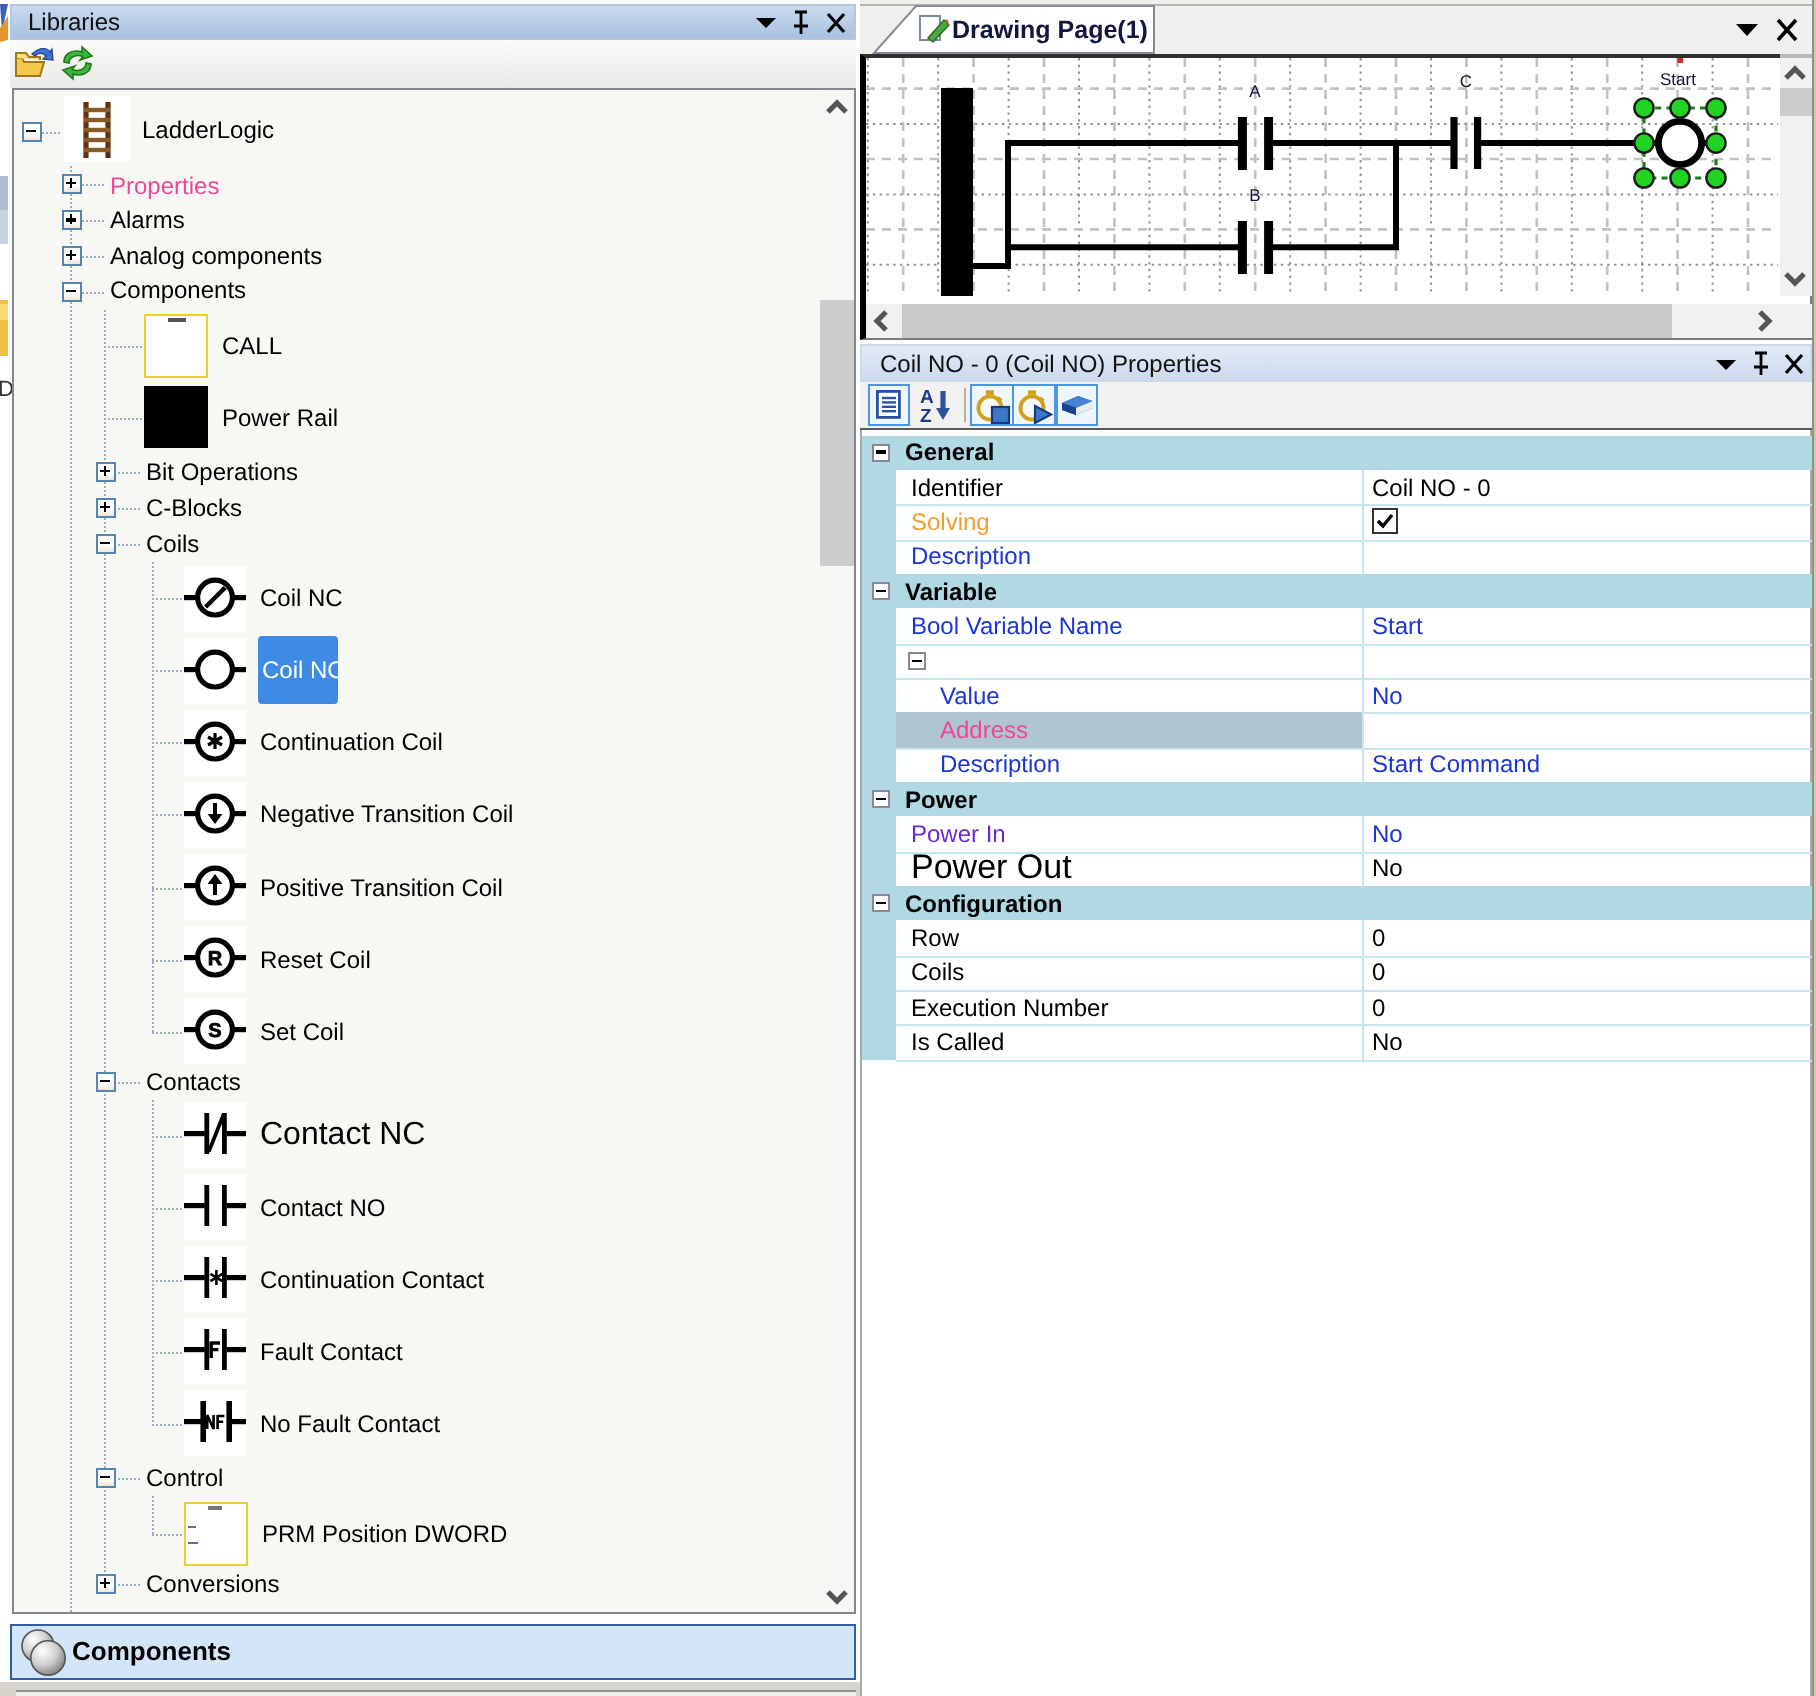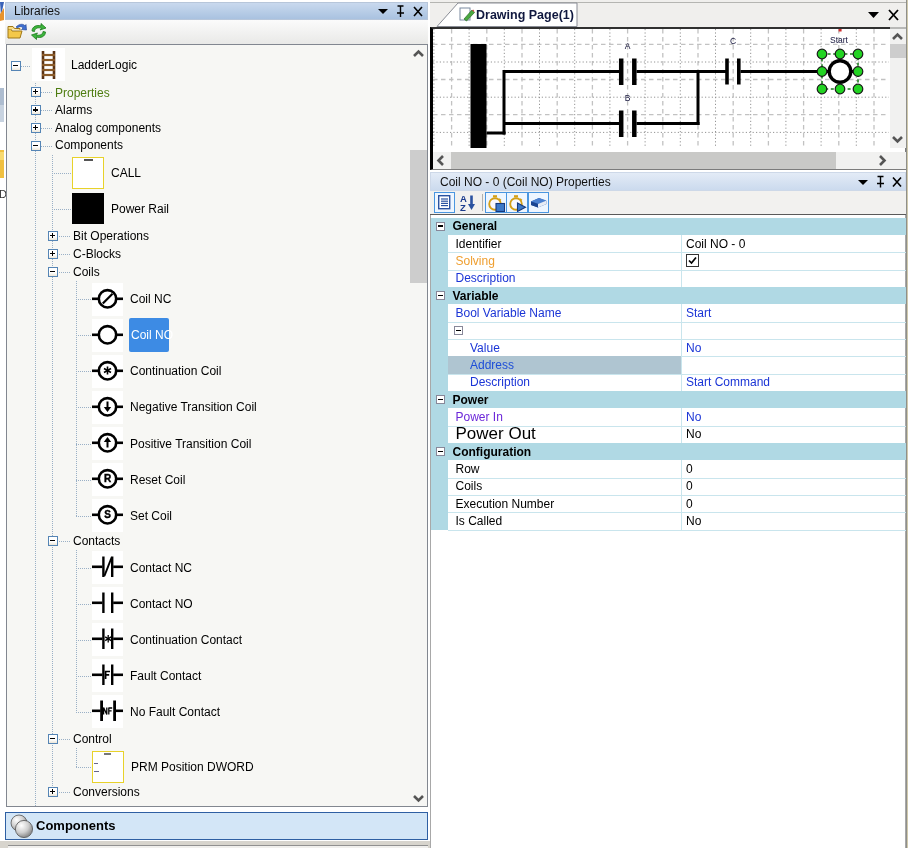--- a/index.html
+++ b/index.html
@@ -116,39 +116,39 @@
     </g>
     <g stroke="#8a5a28" stroke-width="2.2">
       <line x1="10" y1="7" x2="23" y2="7"></line>
       <line x1="10" y1="12" x2="23" y2="12"></line>
       <line x1="10" y1="17" x2="23" y2="17"></line>
       <line x1="10" y1="22" x2="23" y2="22"></line>
       <line x1="10" y1="27" x2="23" y2="27"></line>
     </g>
   </svg>
 <div style="position:absolute;left:71px;top:57px;height:16px;font-size:12px;line-height:16px;color:#000;white-space:nowrap;">LadderLogic</div>
-<div style="position:absolute;left:55px;top:84.5px;height:16px;font-size:12px;line-height:16px;color:#4d7c0f;white-space:nowrap;">Properties</div>
+<div style="position:absolute;left:55px;top:84.5px;height:16px;font-size:12px;line-height:16px;color:#ec4899;white-space:nowrap;">Properties</div>
 <div style="position:absolute;left:55px;top:102px;height:16px;font-size:12px;line-height:16px;color:#000;white-space:nowrap;">Alarms</div>
 <div style="position:absolute;left:55px;top:119.5px;height:16px;font-size:12px;line-height:16px;color:#000;white-space:nowrap;">Analog components</div>
 <div style="position:absolute;left:55px;top:137px;height:16px;font-size:12px;line-height:16px;color:#000;white-space:nowrap;">Components</div>
 <div style="position:absolute;left:111px;top:165px;height:16px;font-size:12px;line-height:16px;color:#000;white-space:nowrap;">CALL</div>
 <div style="position:absolute;left:111px;top:201px;height:16px;font-size:12px;line-height:16px;color:#000;white-space:nowrap;">Power Rail</div>
 <div style="position:absolute;left:73px;top:228px;height:16px;font-size:12px;line-height:16px;color:#000;white-space:nowrap;">Bit Operations</div>
 <div style="position:absolute;left:73px;top:246px;height:16px;font-size:12px;line-height:16px;color:#000;white-space:nowrap;">C-Blocks</div>
 <div style="position:absolute;left:73px;top:264px;height:16px;font-size:12px;line-height:16px;color:#000;white-space:nowrap;">Coils</div>
 <div style="position:absolute;left:130px;top:291px;height:16px;font-size:12px;line-height:16px;color:#000;white-space:nowrap;">Coil NC</div>
 <div style="position:absolute;left:129px;top:318px;width:40px;height:34px;background:#3d8be4;border-radius:2px;"></div>
 <div style="position:absolute;left:131px;top:327px;height:16px;font-size:12px;line-height:16px;color:#fff;white-space:nowrap;">Coil NO</div>
 <div style="position:absolute;left:130px;top:363px;height:16px;font-size:12px;line-height:16px;color:#000;white-space:nowrap;">Continuation Coil</div>
 <div style="position:absolute;left:130px;top:399px;height:16px;font-size:12px;line-height:16px;color:#000;white-space:nowrap;">Negative Transition Coil</div>
 <div style="position:absolute;left:130px;top:436px;height:16px;font-size:12px;line-height:16px;color:#000;white-space:nowrap;">Positive Transition Coil</div>
 <div style="position:absolute;left:130px;top:472px;height:16px;font-size:12px;line-height:16px;color:#000;white-space:nowrap;">Reset Coil</div>
 <div style="position:absolute;left:130px;top:508px;height:16px;font-size:12px;line-height:16px;color:#000;white-space:nowrap;">Set Coil</div>
 <div style="position:absolute;left:73px;top:533px;height:16px;font-size:12px;line-height:16px;color:#000;white-space:nowrap;">Contacts</div>
-<div style="position:absolute;left:130px;top:560px;height:16px;font-size:12px;line-height:16px;color:#000;white-space:nowrap;">Contact NC</div>
+<div style="position:absolute;left:130px;top:560px;height:16px;font-size:16px;line-height:16px;color:#000;white-space:nowrap;">Contact NC</div>
 <div style="position:absolute;left:130px;top:596px;height:16px;font-size:12px;line-height:16px;color:#000;white-space:nowrap;">Contact NO</div>
 <div style="position:absolute;left:130px;top:632px;height:16px;font-size:12px;line-height:16px;color:#000;white-space:nowrap;">Continuation Contact</div>
 <div style="position:absolute;left:130px;top:668px;height:16px;font-size:12px;line-height:16px;color:#000;white-space:nowrap;">Fault Contact</div>
 <div style="position:absolute;left:130px;top:704px;height:16px;font-size:12px;line-height:16px;color:#000;white-space:nowrap;">No Fault Contact</div>
 <div style="position:absolute;left:73px;top:731px;height:16px;font-size:12px;line-height:16px;color:#000;white-space:nowrap;">Control</div>
 <div style="position:absolute;left:131px;top:759px;height:16px;font-size:12px;line-height:16px;color:#000;white-space:nowrap;">PRM Position DWORD</div>
 <div style="position:absolute;left:73px;top:784px;height:16px;font-size:12px;line-height:16px;color:#000;white-space:nowrap;">Conversions</div>
 <div style="position:absolute;left:72px;top:157px;width:32px;height:32px;background:#fff;border:1px solid #e8d22a;"></div>
 <div style="position:absolute;left:84px;top:158.5px;width:9px;height:2.4px;background:#555;"></div>
 <div style="position:absolute;left:92px;top:751px;width:32px;height:32px;background:#fff;border:1px solid #e8d22a;"></div>
@@ -456,21 +456,21 @@
 <div style="position:absolute;left:686px;top:304.92500000000007px;height:16px;font-size:12px;line-height:16px;color:#1b35d6;white-space:nowrap;">Start</div>
 <div style="position:absolute;left:447.5px;top:321.6000000000001px;width:458.5px;height:1px;background:#c9e5ed;"></div>
 <div style="position:absolute;left:453.5px;top:325.7750000000001px;width:9px;height:9px;background:#fff;border:1px solid #889;"></div>
 <div style="position:absolute;left:455.5px;top:329.5750000000001px;width:5px;height:1.4px;background:#000;"></div>
 <div style="position:absolute;left:467.5px;top:322.2750000000001px;height:16px;font-size:12px;line-height:16px;color:#000;white-space:nowrap;margin-top:40px;">Bool Variable</div>
 <div style="position:absolute;left:447.5px;top:338.9500000000001px;width:458.5px;height:1px;background:#c9e5ed;"></div>
 <div style="position:absolute;left:470px;top:339.6250000000001px;height:16px;font-size:12px;line-height:16px;color:#1b35d6;white-space:nowrap;">Value</div>
 <div style="position:absolute;left:686px;top:339.6250000000001px;height:16px;font-size:12px;line-height:16px;color:#1b35d6;white-space:nowrap;">No</div>
 <div style="position:absolute;left:447.5px;top:356.3000000000001px;width:458.5px;height:1px;background:#c9e5ed;"></div>
 <div style="position:absolute;left:447.5px;top:356.3000000000001px;width:233.5px;height:17.35px;background:#afc5d1;"></div>
-<div style="position:absolute;left:470px;top:356.97500000000014px;height:16px;font-size:12px;line-height:16px;color:#1d4ed8;white-space:nowrap;">Address</div>
+<div style="position:absolute;left:470px;top:356.97500000000014px;height:16px;font-size:12px;line-height:16px;color:#ec4899;white-space:nowrap;">Address</div>
 <div style="position:absolute;left:447.5px;top:373.65000000000015px;width:458.5px;height:1px;background:#c9e5ed;"></div>
 <div style="position:absolute;left:470px;top:374.32500000000016px;height:16px;font-size:12px;line-height:16px;color:#1b35d6;white-space:nowrap;">Description</div>
 <div style="position:absolute;left:686px;top:374.32500000000016px;height:16px;font-size:12px;line-height:16px;color:#1b35d6;white-space:nowrap;">Start Command</div>
 <div style="position:absolute;left:447.5px;top:391.00000000000017px;width:458.5px;height:1px;background:#c9e5ed;"></div>
 <div style="position:absolute;left:431px;top:391.00000000000017px;width:475px;height:17.35px;background:#b0d9e4;"></div>
 <div style="position:absolute;left:435.5px;top:395.1750000000002px;width:9px;height:9px;background:#fff;border:1px solid #889;"></div>
 <div style="position:absolute;left:437.5px;top:398.9750000000002px;width:5px;height:1.4px;background:#000;"></div>
 <div style="position:absolute;left:452.5px;top:391.6750000000002px;height:16px;font-size:12px;line-height:16px;color:#000;white-space:nowrap;font-weight:bold;">Power</div>
 <div style="position:absolute;left:455.5px;top:409.0250000000002px;height:16px;font-size:12px;line-height:16px;color:#6d28d9;white-space:nowrap;">Power In</div>
 <div style="position:absolute;left:686px;top:409.0250000000002px;height:16px;font-size:12px;line-height:16px;color:#1b35d6;white-space:nowrap;">No</div>

